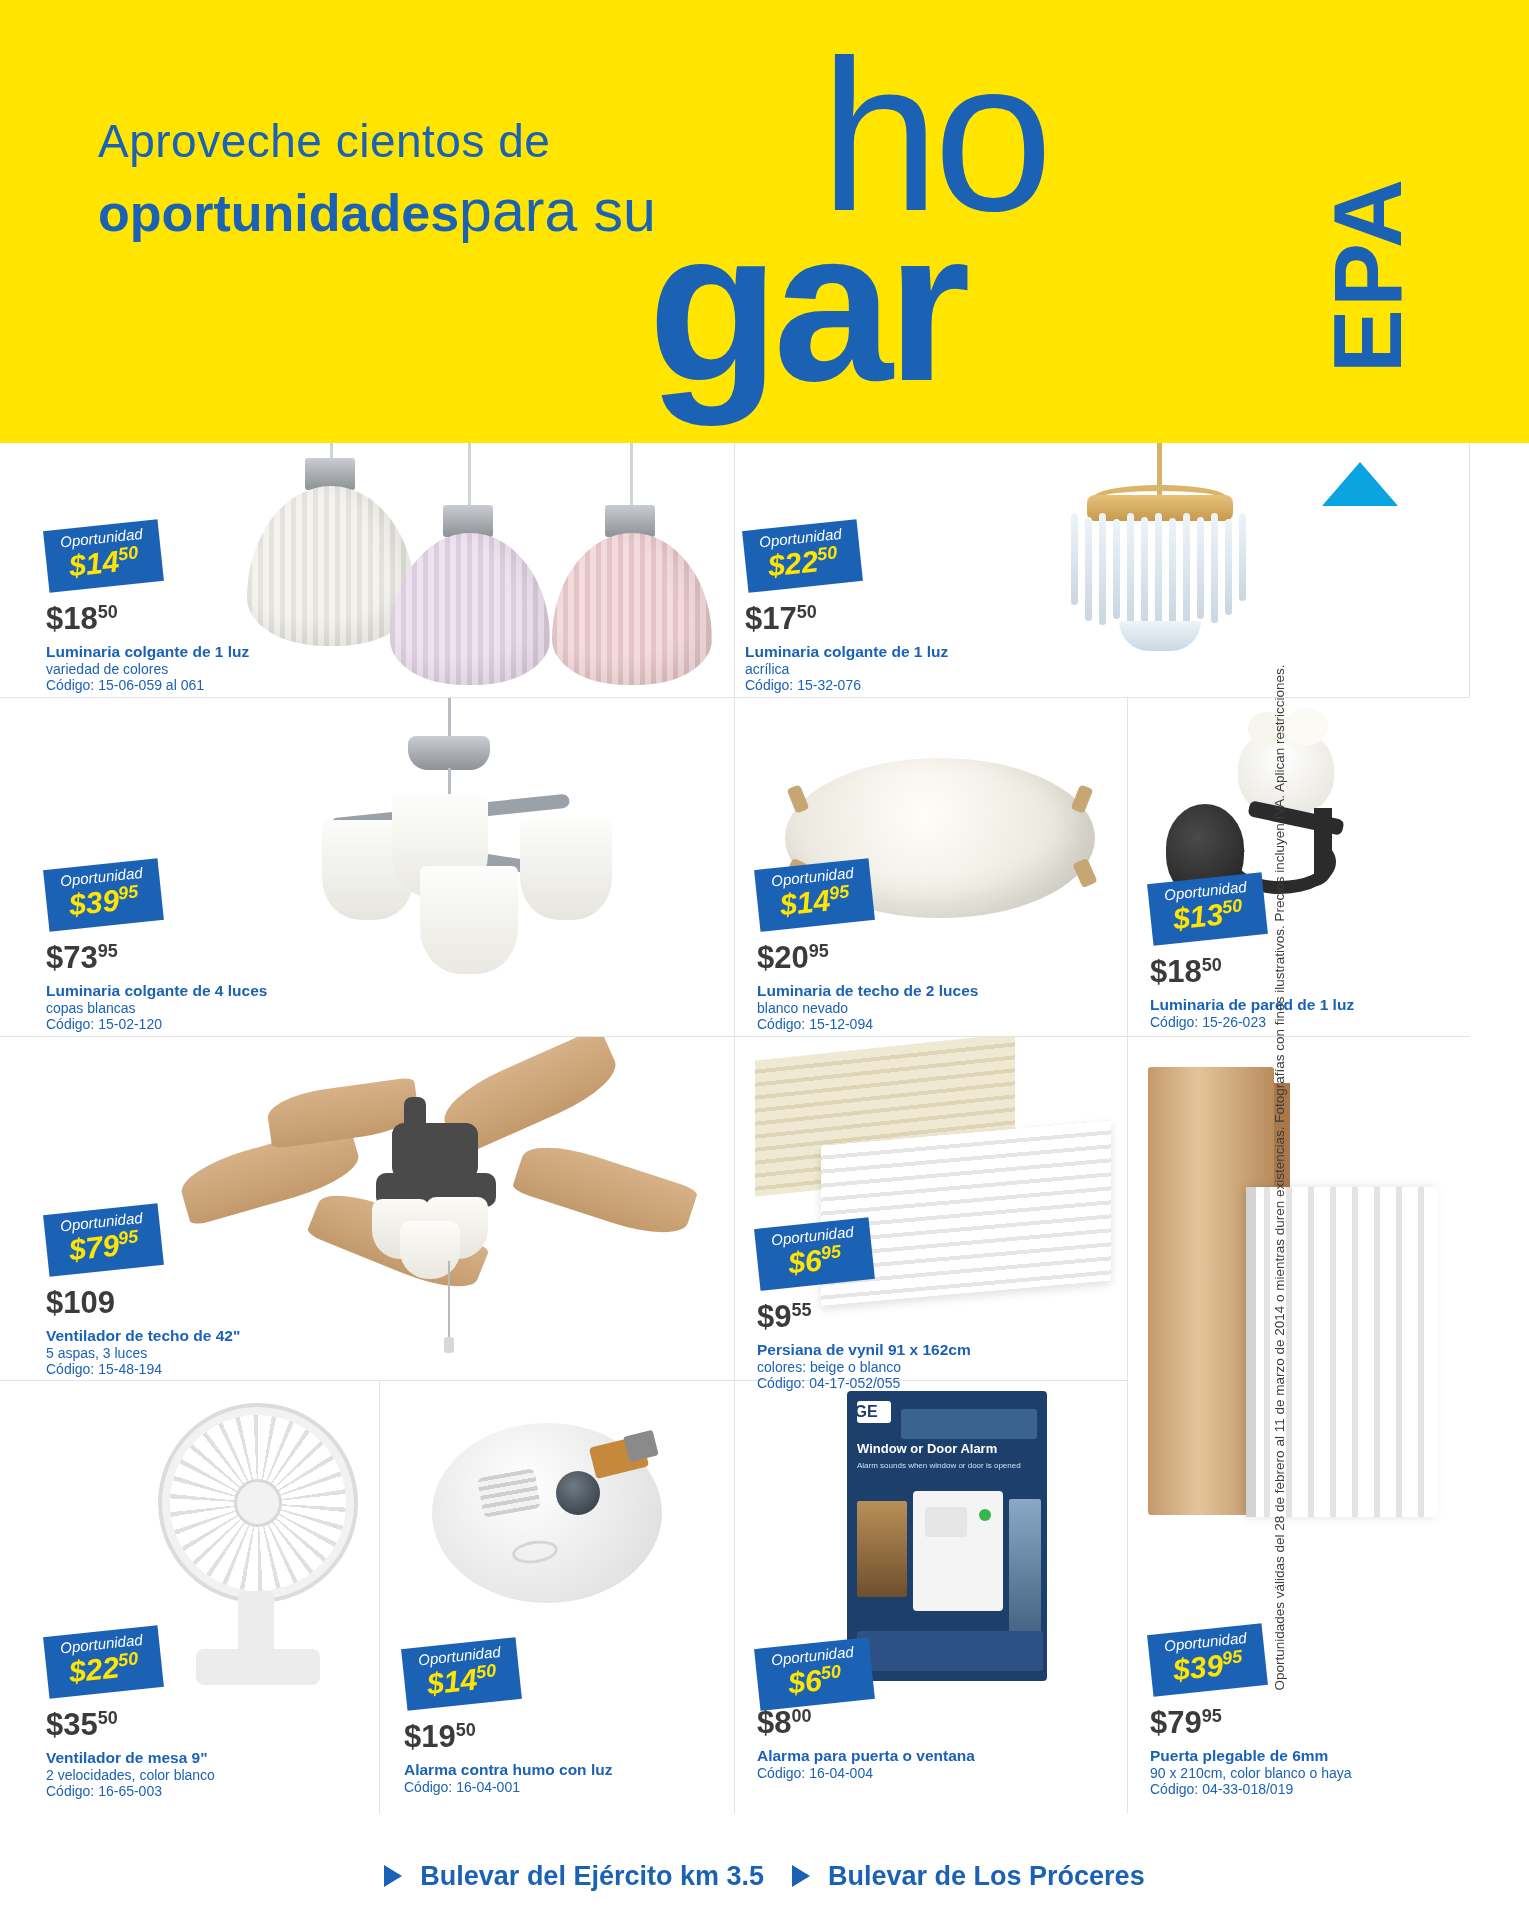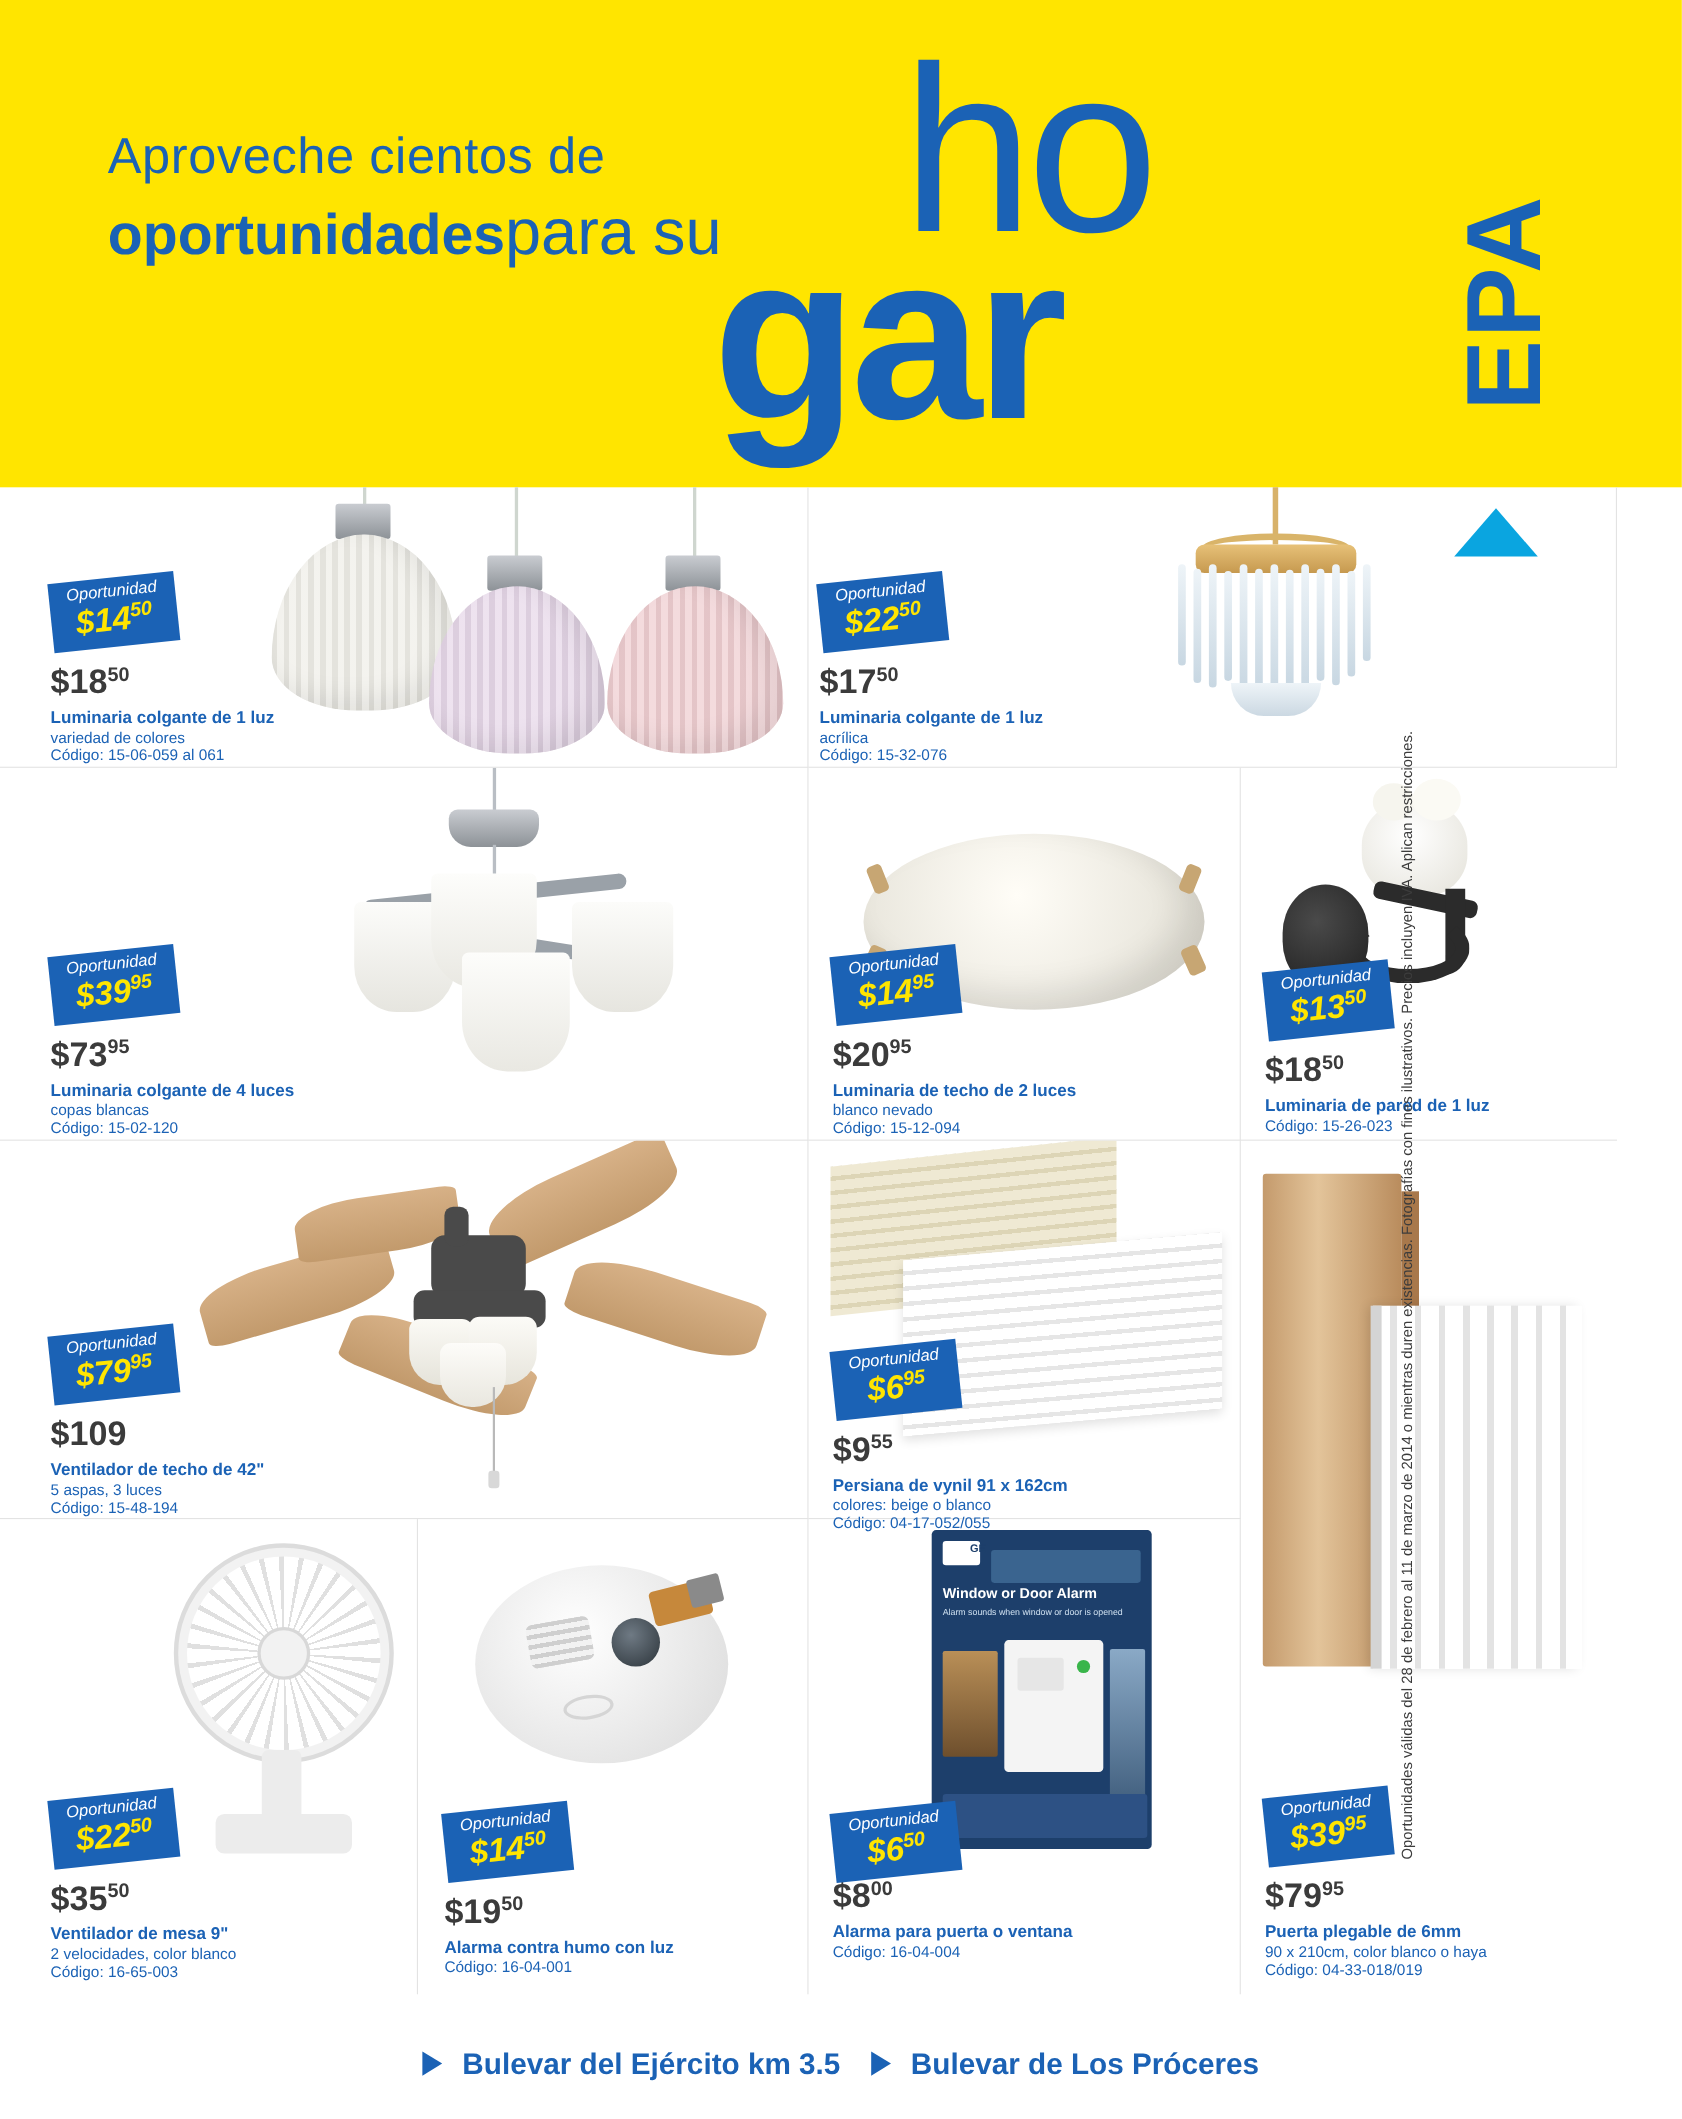--- a/index.html
+++ b/index.html
@@ -408,21 +408,21 @@
         <div class="desc-title">Alarma contra humo con luz</div>
         <div class="desc-sub"></div>
         <div class="desc-code">Código: 16-04-001</div>
       </div>
     </div>
 
     <div class="cell" style="left:735px;top:938px;width:393px;height:432px;border-bottom:none;">
       <div style="position:absolute;left:0;top:0;width:393px;height:330px;overflow:hidden;">
         <div class="pack" style="left:112px;top:10px;width:200px;height:290px;border-radius:4px;"></div>
         <div style="position:absolute;left:122px;top:20px;width:34px;height:22px;background:#ffffff;border-radius:3px;"></div>
-        <div style="position:absolute;left:139px;top:22px;font-size:10px;font-weight:700;color:#1d3f6b;width:30px;text-align:center;">GE</div>
+        <div style="position:absolute;left:116px;top:22px;font-size:16px;font-weight:700;color:#1d3f6b;width:30px;text-align:center;">GE</div>
         <div style="position:absolute;left:166px;top:28px;width:136px;height:30px;background:#3a648f;border-radius:3px;"></div>
         <div style="position:absolute;left:122px;top:60px;width:186px;font-size:13px;font-weight:700;color:#ffffff;">Window or Door Alarm</div>
         <div style="position:absolute;left:122px;top:80px;width:186px;font-size:8px;color:#cfe0f0;">Alarm sounds when window or door is opened</div>
         <div class="pack-white" style="left:178px;top:110px;width:90px;height:120px;"></div>
         <div style="position:absolute;left:190px;top:126px;width:42px;height:30px;background:#e6e6e6;border-radius:3px;"></div>
         <div style="position:absolute;left:244px;top:128px;width:12px;height:12px;border-radius:50%;background:#39b54a;"></div>
         <div style="position:absolute;left:122px;top:120px;width:50px;height:96px;background:linear-gradient(#b98f57,#6e4f2d);border-radius:2px;"></div>
         <div style="position:absolute;left:274px;top:118px;width:32px;height:140px;background:linear-gradient(#8aa9c6,#42607f);border-radius:2px;"></div>
         <div style="position:absolute;left:122px;top:250px;width:186px;height:40px;background:#2d5184;border-radius:3px;"></div>
       </div>

